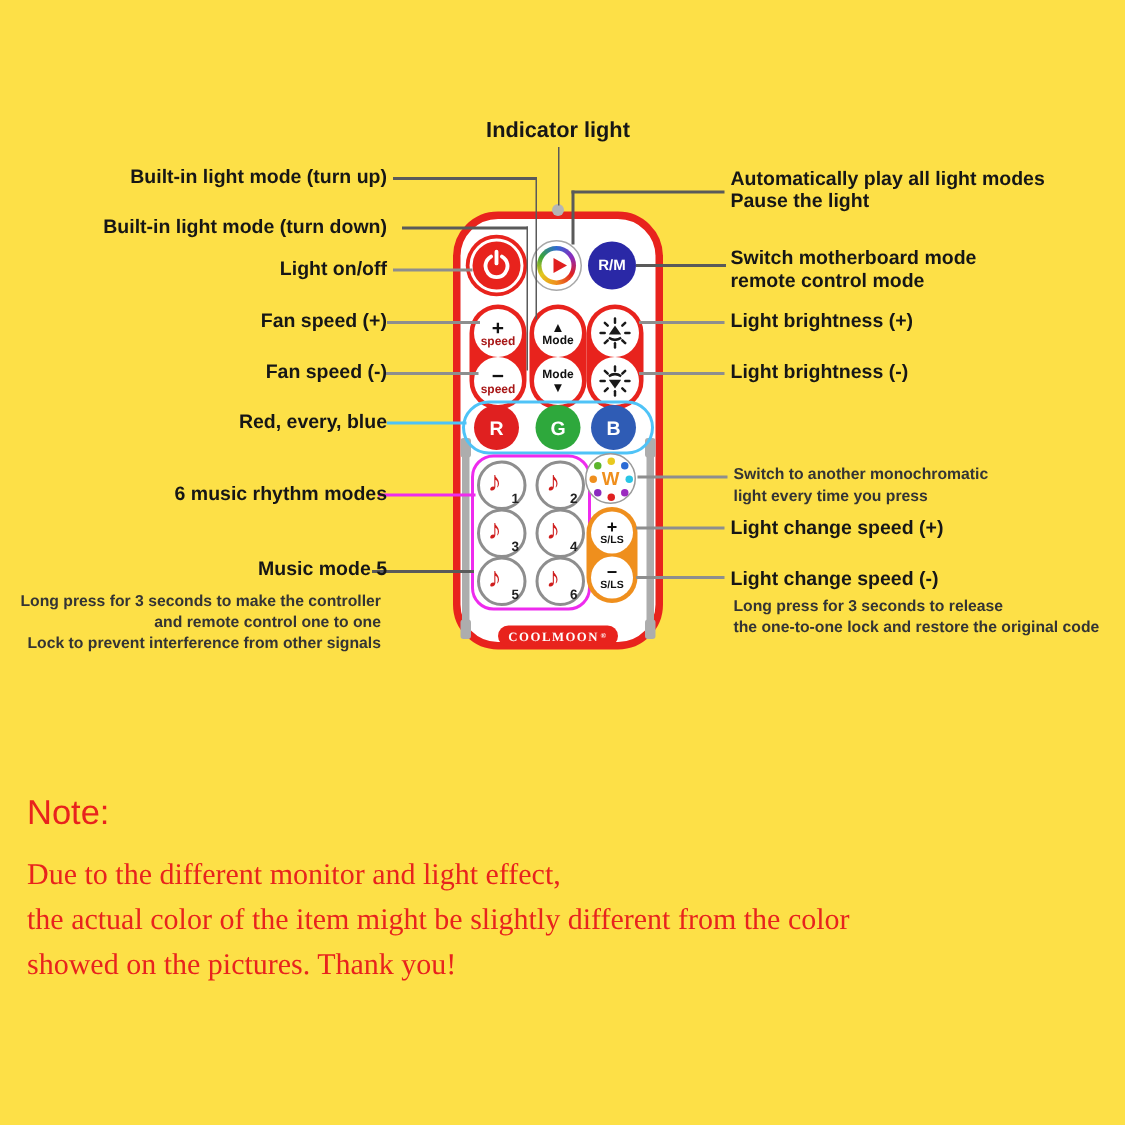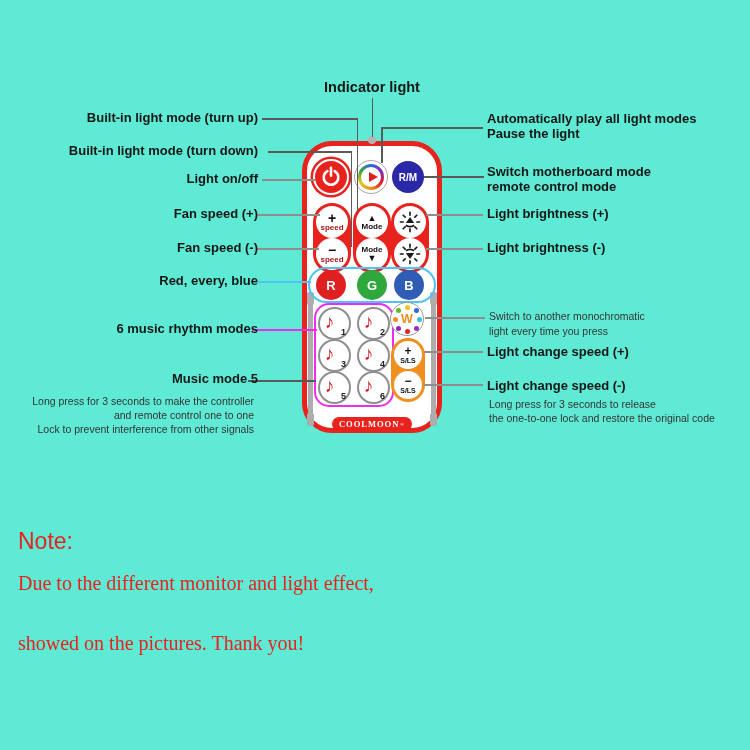--- a/index.html
+++ b/index.html
@@ -1,29 +1,29 @@
 <!DOCTYPE html>
 <html><head>
 <meta charset="utf-8">
 <style>
   html,body{margin:0;padding:0;background:#fff;}
-  .canvas{position:relative;width:750px;height:750px;background:#5eead4;overflow:hidden;
+  .canvas{position:relative;width:750px;height:750px;background:#fde047;overflow:hidden;
           font-family:"Liberation Sans",sans-serif;}
 
   
   .ln{position:absolute;background:#5a5a5a;z-index:4;}
   .ln.gray{background:#8e8e8e;}
   .ln.cyan{background:#4fc3f7;}
   .ln.magenta{background:#ee2bee;}
 
   
   .lbl{position:absolute;font-weight:bold;font-size:13px;color:#161616;white-space:nowrap;z-index:6;}
   .lbl.left{right:492px;text-align:right;}
   .lbl.right{left:487px;text-align:left;}
-  .sub{position:absolute;font-weight:normal;font-size:10.5px;color:#343434;white-space:nowrap;z-index:6;}
+  .sub{position:absolute;font-weight:bold;font-size:10.5px;color:#343434;white-space:nowrap;z-index:6;}
   .sub.left{right:496px;text-align:right;}
   .sub.right{left:489px;text-align:left;}
   .toplabel{position:absolute;left:372px;top:79px;transform:translateX(-50%);
             font-weight:bold;font-size:14.5px;color:#161616;white-space:nowrap;z-index:6;}
 
   
   .remote{position:absolute;left:302px;top:141px;width:140px;height:292px;box-sizing:border-box;
           background:#fff;border:5px solid #e8231d;border-radius:30px;z-index:2;}
   .ind-dot{position:absolute;left:368px;top:136px;width:8px;height:8px;border-radius:50%;
            background:#b5b5b5;z-index:3;}
@@ -271,15 +271,16 @@
   <div class="lbl right" style="top:240px">Light brightness (-)</div>
   <div class="sub right" style="top:310px">Switch to another monochromatic</div>
   <div class="sub right" style="top:325px">light every time you press</div>
   <div class="lbl right" style="top:344px">Light change speed (+)</div>
   <div class="lbl right" style="top:378px">Light change speed (-)</div>
   <div class="sub right" style="top:398px">Long press for 3 seconds to release</div>
   <div class="sub right" style="top:412px">the one-to-one lock and restore the original code</div>
 
   <div class="note-title">Note:</div>
   <div class="note-line" style="top:572px">Due to the different monitor and light effect,</div>
+  <div class="note-line" style="top:602px">the actual color of the item might be slightly different from the color</div>
   <div class="note-line" style="top:632px">showed on the pictures. Thank you!</div>
 
 </div>
 
 </body></html>

